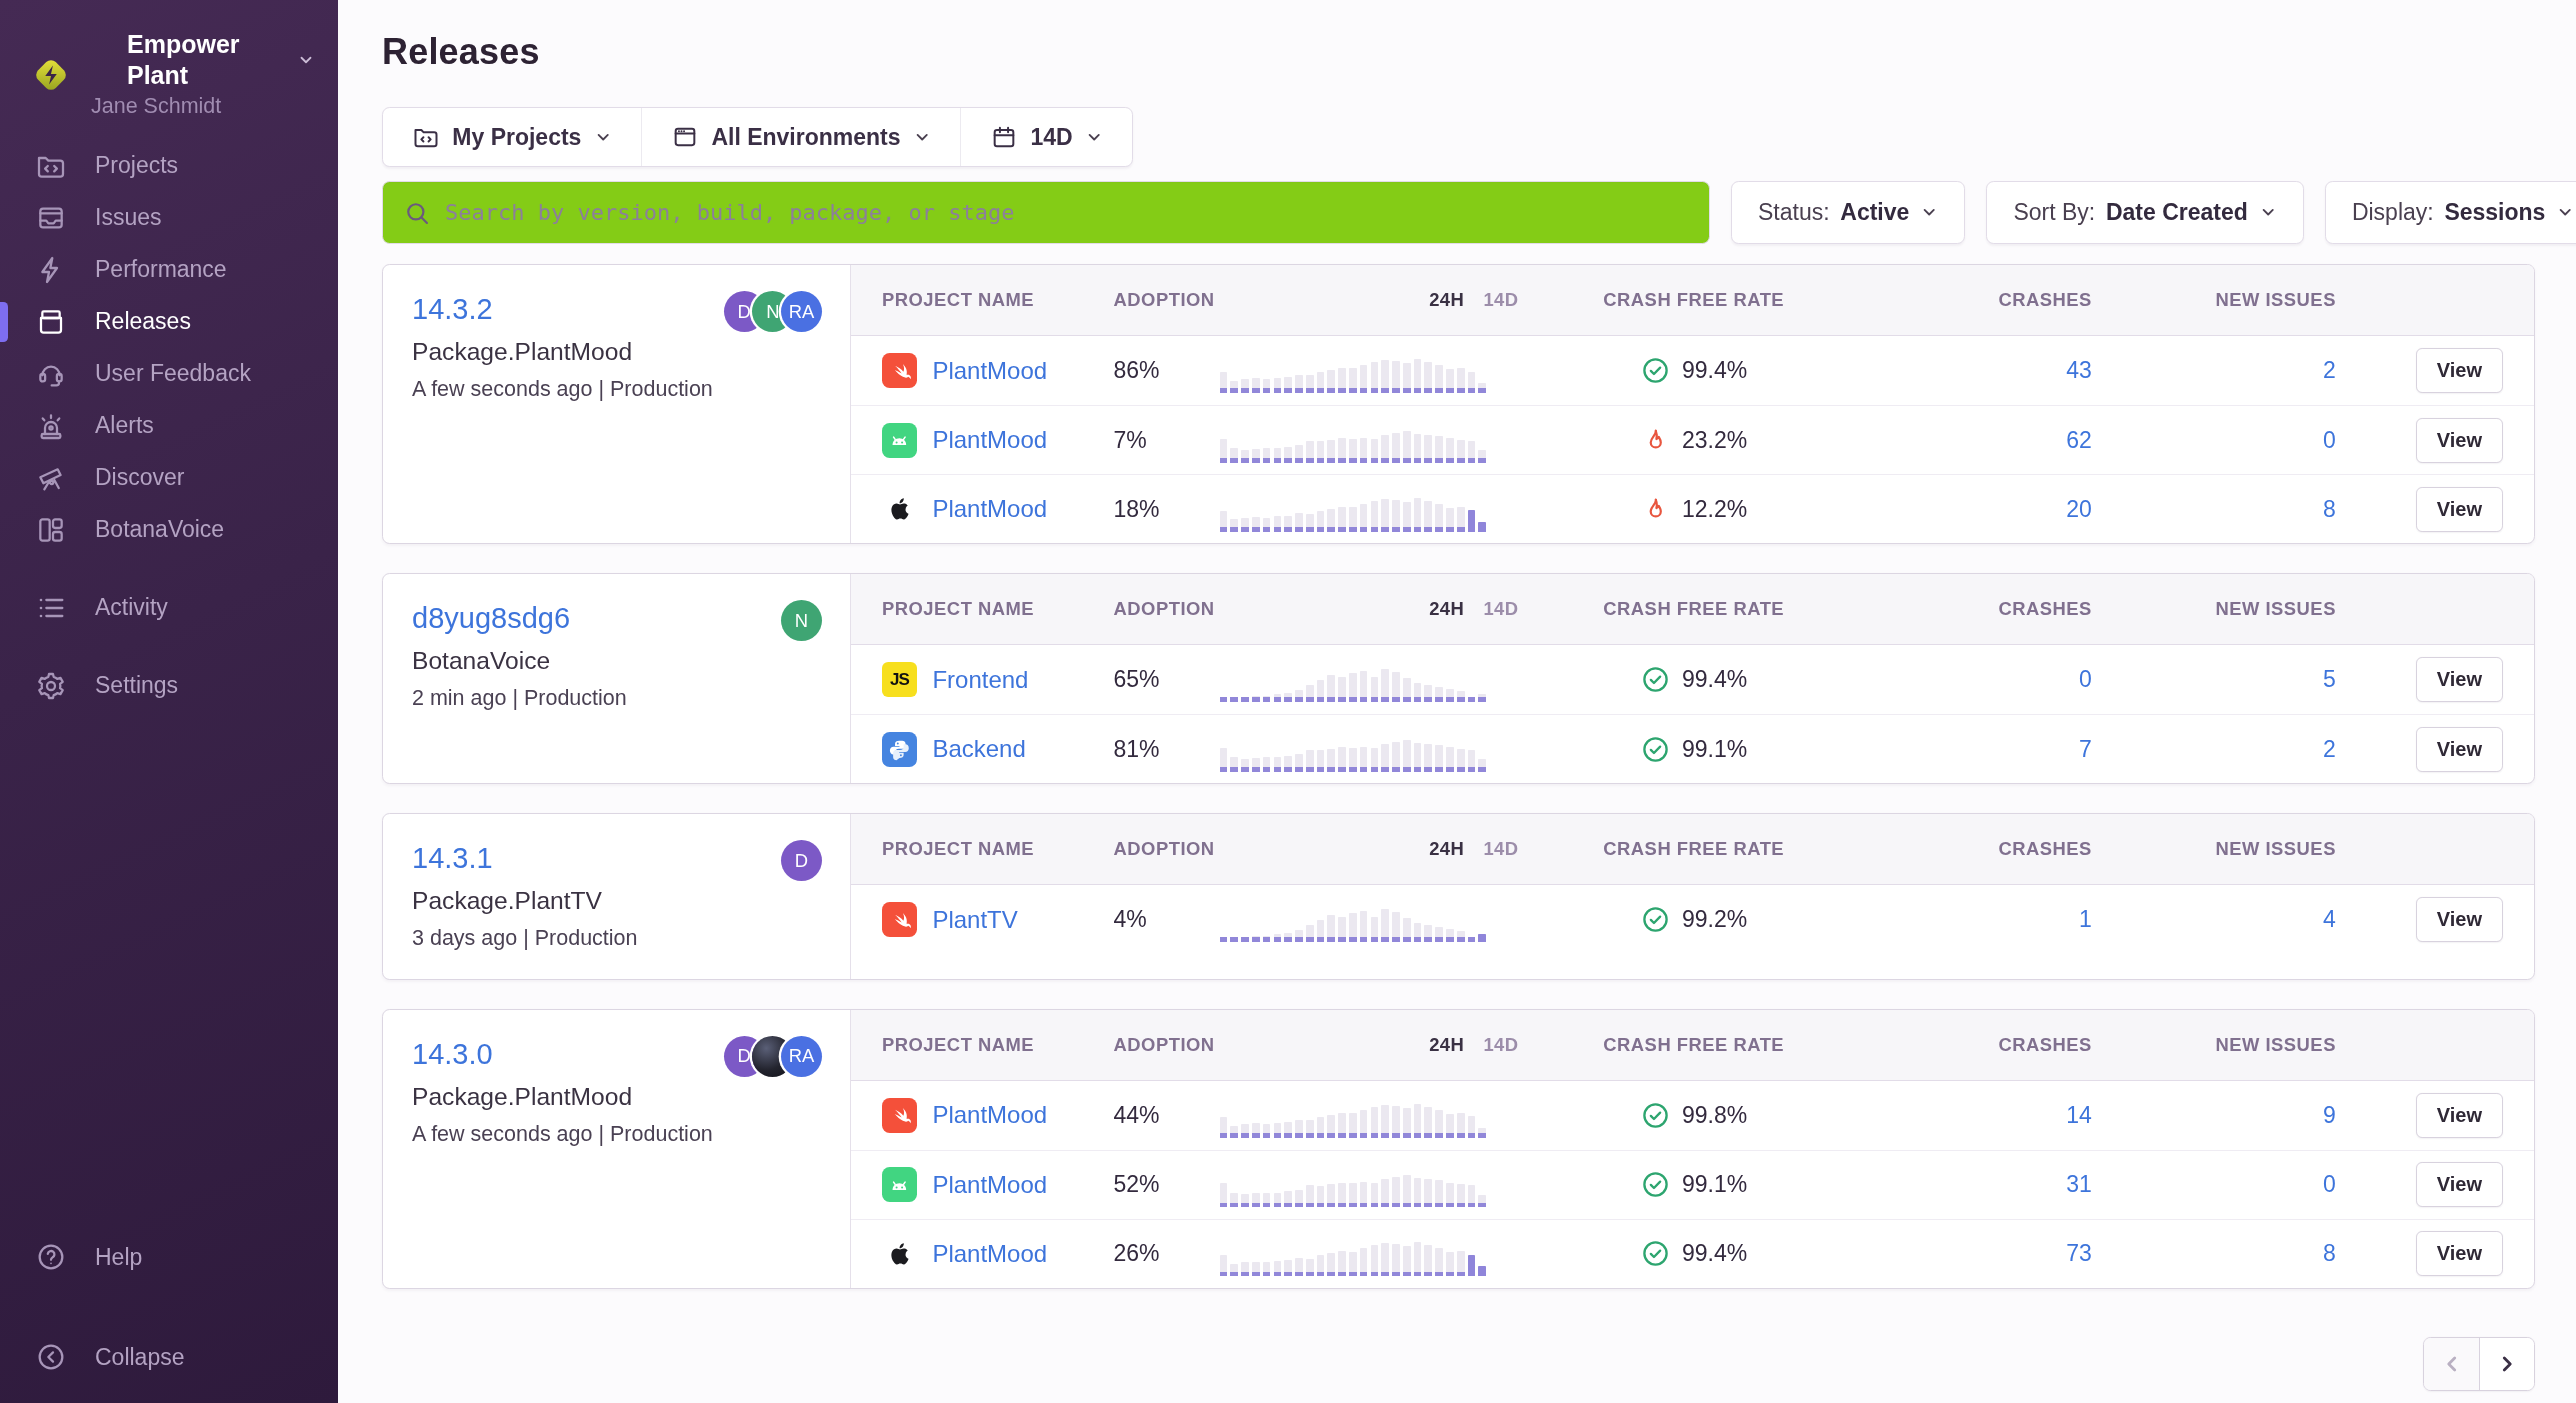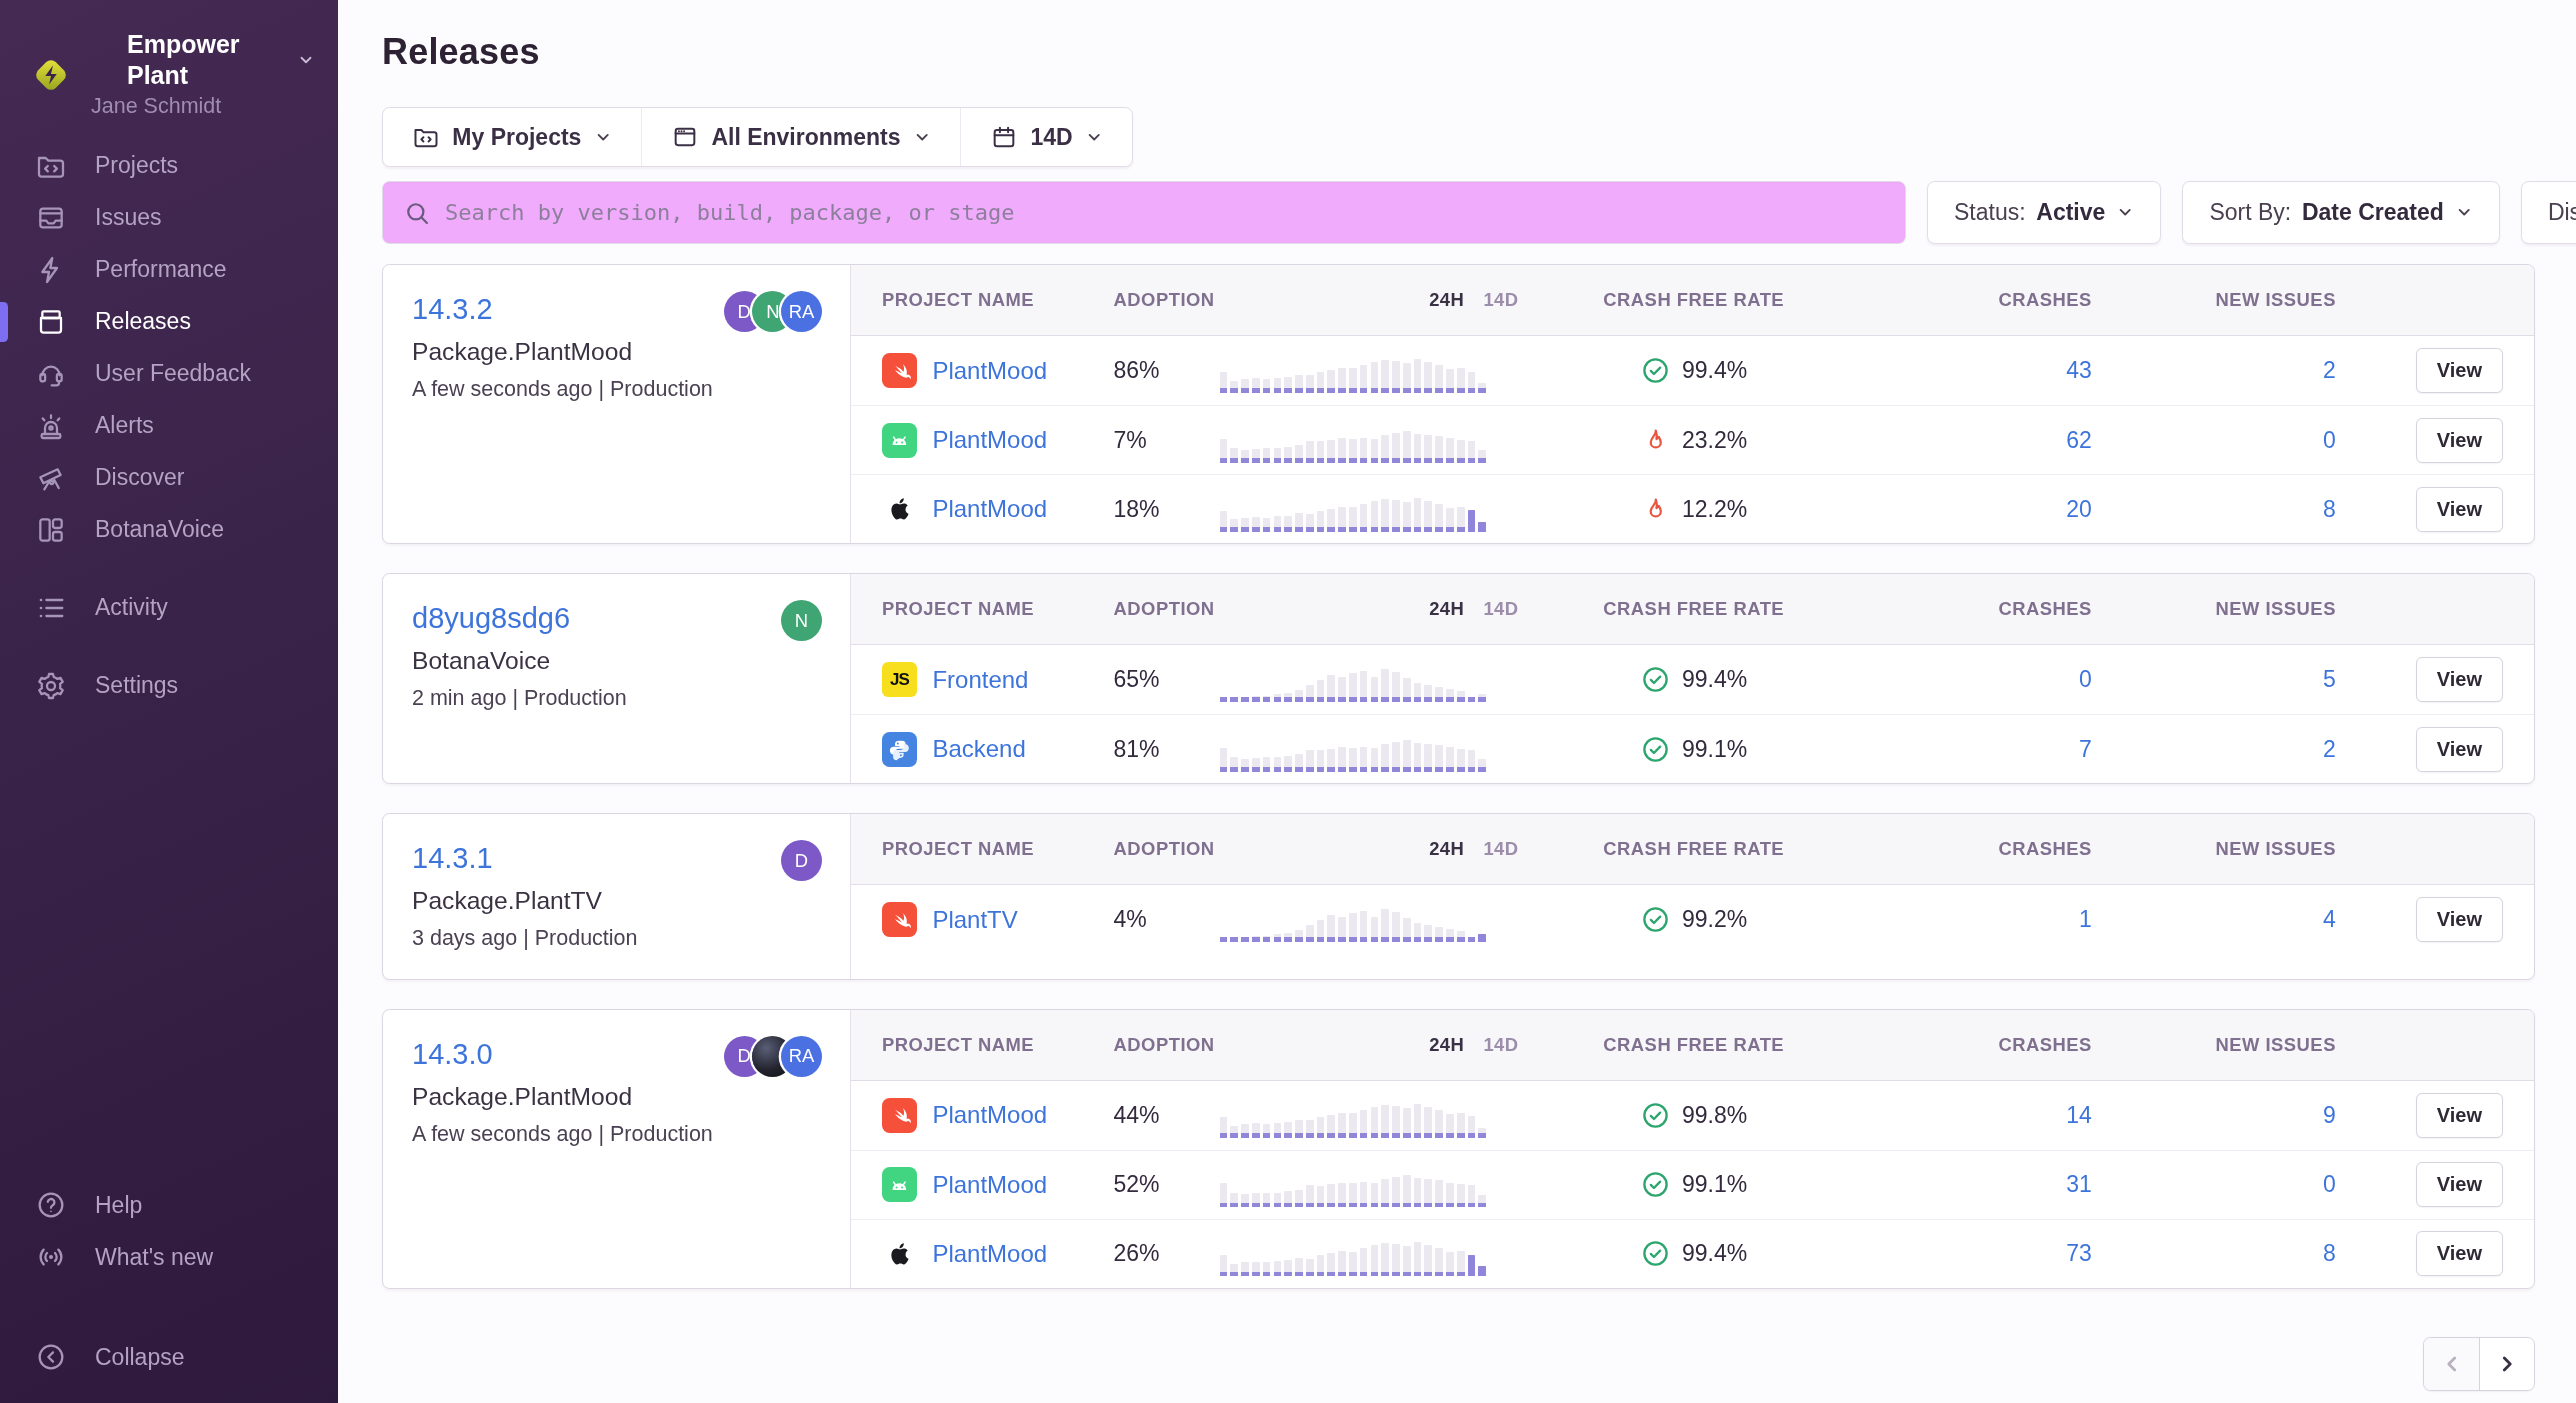--- a/index.html
+++ b/index.html
@@ -34,21 +34,21 @@
 
   .filter-bar { margin-top:34px; display:inline-flex; background:#fff;
     border:0.8px solid #e2dce8; border-radius:7.7px; box-shadow:0 1.5px 2.3px rgba(43,29,60,.05); height:60px; }
   .filter-seg { display:flex; align-items:center; gap:12.3px; padding:0 29px;
     font-size:23px; font-weight:700; color:#3a2f45; cursor:pointer; }
   .filter-seg + .filter-seg { border-left:0.8px solid #eceaf0; }
   .filter-seg .ficon { width:28px; height:28px; color:#3a2f45; }
   .chev { width:18.4px; height:18.4px; color:#4a4050; }
 
   .search-row { margin-top:14px; display:flex; gap:21px; }
-  .search-box { flex:none; width:1524px; height:63px; background:#f0abfc; border:0.8px solid #e2dce8;
+  .search-box { flex:none; width:1328px; height:63px; background:#84cc16; border:0.8px solid #e2dce8;
     border-radius:7.7px; display:flex; align-items:center; padding:0 20px; gap:14px;
     box-shadow:inset 0 0.8px 1.5px rgba(43,29,60,.04); }
   .search-box .sicon { width:28px; height:28px; color:#6b5a7e; flex:none; }
   .search-box input { border:none; outline:none; flex:1; font-size:22px;
     font-family:"DejaVu Sans Mono","Liberation Mono",monospace; color:#3a2f45; background:transparent; }
   .search-box input::placeholder { color:#8c7f9b; }
   .ctrl-btn { height:63px; background:#fff; border:0.8px solid #e2dce8; border-radius:7.7px;
     box-shadow:0 1.5px 2.3px rgba(43,29,60,.05); display:flex; align-items:center; gap:10.7px;
     padding:0 26px; font-size:23px; color:#4a4050; cursor:pointer; white-space:nowrap; }
   .ctrl-btn b { color:#332a3e; font-weight:700; }
@@ -243,29 +243,20 @@
       <div class="nav-item">
         <span class="nicon" style="display: flex; align-items: center; justify-content: center;">
           <svg viewBox="0 0 24 24" fill="none" stroke="currentColor" stroke-width="1.7" stroke-linecap="round" stroke-linejoin="round" width="100%" height="100%">
             <circle cx="12" cy="12" r="8.5"></circle>
             <path d="M9.6 9.6a2.5 2.5 0 1 1 3.5 2.7c-.8.4-1.1.9-1.1 1.8"></path>
             <circle cx="12" cy="16.8" r="0.6" fill="currentColor" stroke="none"></circle>
           </svg>
         </span>
         <span>Help</span>
       </div>
-      <div class="nav-item">
-        <span class="nicon" style="display: flex; align-items: center; justify-content: center;">
-          <svg viewBox="0 0 24 24" fill="none" stroke="currentColor" stroke-width="1.7" stroke-linecap="round" stroke-linejoin="round" width="100%" height="100%">
-            <circle cx="12" cy="12" r="1.5" fill="currentColor" stroke="none"></circle>
-            <path d="M9 15a4.2 4.2 0 0 1 0-6M15 9a4.2 4.2 0 0 1 0 6M6.5 17.5a7.8 7.8 0 0 1 0-11M17.5 6.5a7.8 7.8 0 0 1 0 11"></path>
-          </svg>
-        </span>
-        <span>What's new</span>
-      </div>
       <div class="collapse-gap"></div>
       <div class="nav-item">
         <span class="nicon" style="display: flex; align-items: center; justify-content: center;">
           <svg viewBox="0 0 24 24" fill="none" stroke="currentColor" stroke-width="1.7" stroke-linecap="round" stroke-linejoin="round" width="100%" height="100%">
             <circle cx="12" cy="12" r="8.5"></circle>
             <path d="M13.5 8.5L10 12l3.5 3.5"></path>
           </svg>
         </span>
         <span>Collapse</span>
       </div>

